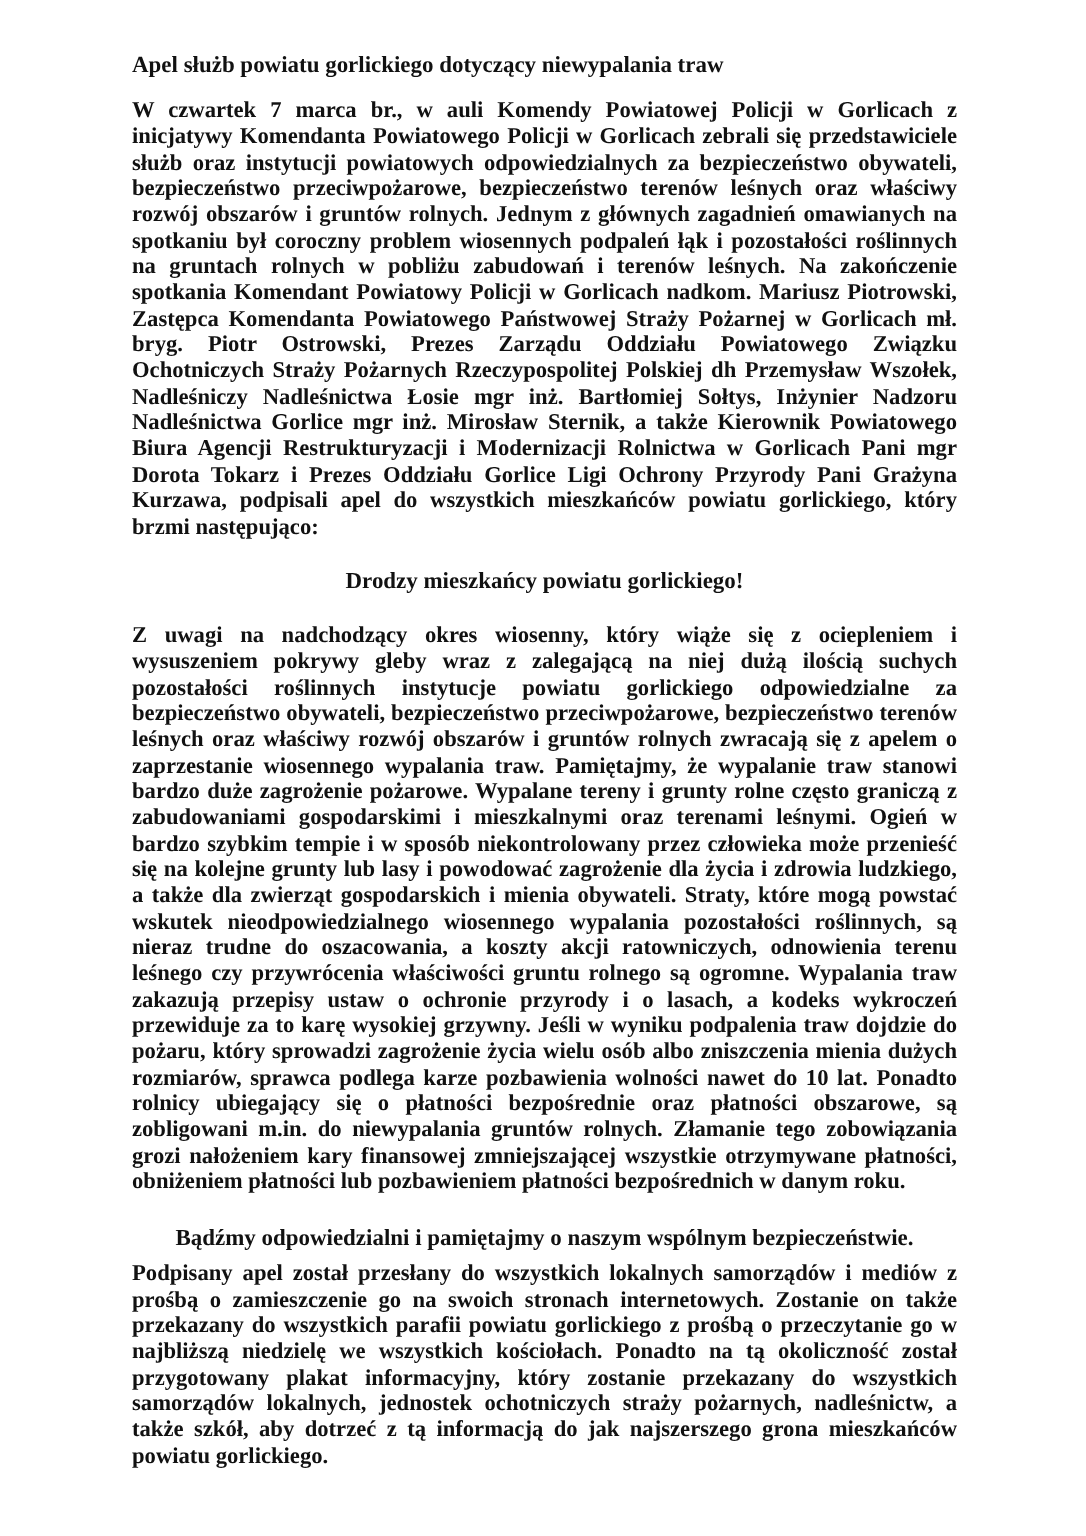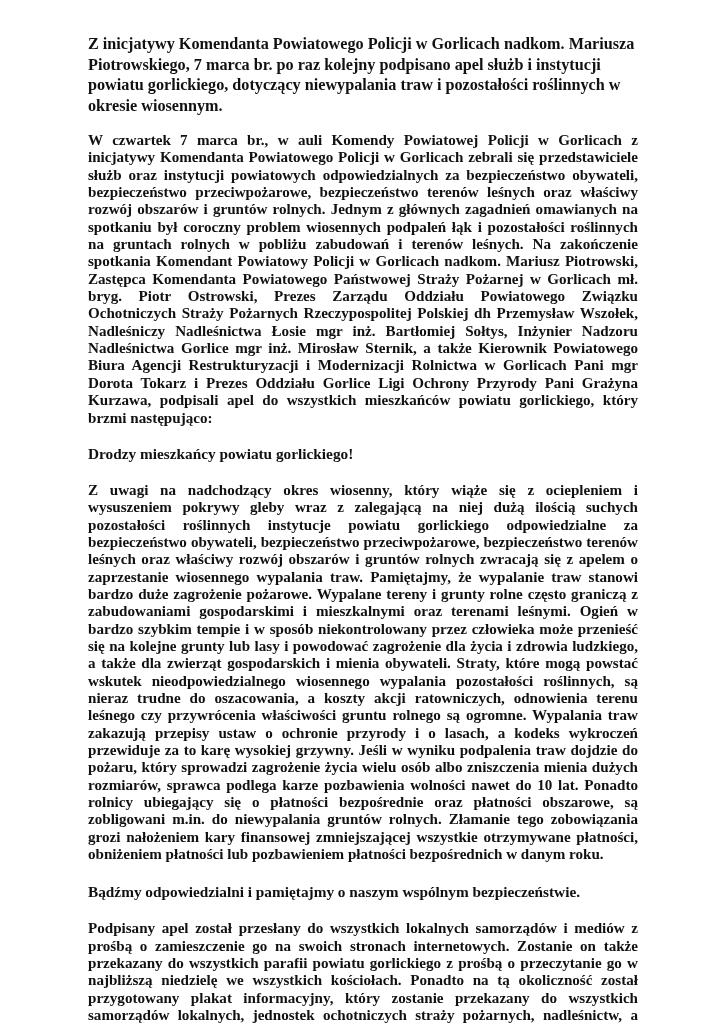--- a/index.html
+++ b/index.html
@@ -37,30 +37,30 @@
       font-size: 15.1px;
       line-height: 17.35px;
       text-align: justify;
       margin: 0;
       font-weight: bold;
     }
     .subhead {
       font-weight: bold;
       font-size: 15.3px;
       line-height: 18px;
-      text-align: left;
+      text-align: center;
       margin: 0;
     }
     .p1 { margin-top: 0; }
     .sh1 { margin-top: 18px; margin-bottom: 19px; }
-    .sh2 { margin-top: 20px; margin-bottom: 19px; }
+    .sh2 { margin-top: 20px; margin-bottom: 6px; }
   </style>
 </head>
 <body>
 
 <div class="page">
-  <p class="lead">Z inicjatywy Komendanta Powiatowego Policji w Gorlicach nadkom. Mariusza Piotrowskiego, 7 marca br. po raz kolejny podpisano apel służb i instytucji powiatu gorlickiego, dotyczący niewypalania traw i pozostałości roślinnych w okresie wiosennym.</p>
+  <h1 class="doc-title">Apel służb powiatu gorlickiego dotyczący niewypalania traw</h1>
   <p class="para p1">W czwartek 7 marca br., w auli Komendy Powiatowej Policji w Gorlicach z inicjatywy Komendanta Powiatowego Policji w Gorlicach zebrali się przedstawiciele służb oraz instytucji powiatowych odpowiedzialnych za bezpieczeństwo obywateli, bezpieczeństwo przeciwpożarowe, bezpieczeństwo terenów leśnych oraz właściwy rozwój obszarów i gruntów rolnych. Jednym z głównych zagadnień omawianych na spotkaniu był coroczny problem wiosennych podpaleń łąk i pozostałości roślinnych na gruntach rolnych w pobliżu zabudowań i terenów leśnych. Na zakończenie spotkania Komendant Powiatowy Policji w Gorlicach nadkom. Mariusz Piotrowski, Zastępca Komendanta Powiatowego Państwowej Straży Pożarnej w Gorlicach mł. bryg. Piotr Ostrowski, Prezes Zarządu Oddziału Powiatowego Związku Ochotniczych Straży Pożarnych Rzeczypospolitej Polskiej dh Przemysław Wszołek, Nadleśniczy Nadleśnictwa Łosie mgr inż. Bartłomiej Sołtys, Inżynier Nadzoru Nadleśnictwa Gorlice mgr inż. Mirosław Sternik, a także Kierownik Powiatowego Biura Agencji Restrukturyzacji i Modernizacji Rolnictwa w Gorlicach Pani mgr Dorota Tokarz i Prezes Oddziału Gorlice Ligi Ochrony Przyrody Pani Grażyna Kurzawa, podpisali apel do wszystkich mieszkańców powiatu gorlickiego, który brzmi następująco:</p>
   <h2 class="subhead sh1">Drodzy mieszkańcy powiatu gorlickiego!</h2>
   <p class="para">Z uwagi na nadchodzący okres wiosenny, który wiąże się z ociepleniem i wysuszeniem pokrywy gleby wraz z zalegającą na niej dużą ilością suchych pozostałości roślinnych instytucje powiatu gorlickiego odpowiedzialne za bezpieczeństwo obywateli, bezpieczeństwo przeciwpożarowe, bezpieczeństwo terenów leśnych oraz właściwy rozwój obszarów i gruntów rolnych zwracają się z apelem o zaprzestanie wiosennego wypalania traw. Pamiętajmy, że wypalanie traw stanowi bardzo duże zagrożenie pożarowe. Wypalane tereny i grunty rolne często graniczą z zabudowaniami gospodarskimi i mieszkalnymi oraz terenami leśnymi. Ogień w bardzo szybkim tempie i w sposób niekontrolowany przez człowieka może przenieść się na kolejne grunty lub lasy i powodować zagrożenie dla życia i zdrowia ludzkiego, a także dla zwierząt gospodarskich i mienia obywateli. Straty, które mogą powstać wskutek nieodpowiedzialnego wiosennego wypalania pozostałości roślinnych, są nieraz trudne do oszacowania, a koszty akcji ratowniczych, odnowienia terenu leśnego czy przywrócenia właściwości gruntu rolnego są ogromne. Wypalania traw zakazują przepisy ustaw o ochronie przyrody i o lasach, a kodeks wykroczeń przewiduje za to karę wysokiej grzywny. Jeśli w wyniku podpalenia traw dojdzie do pożaru, który sprowadzi zagrożenie życia wielu osób albo zniszczenia mienia dużych rozmiarów, sprawca podlega karze pozbawienia wolności nawet do 10 lat. Ponadto rolnicy ubiegający się o płatności bezpośrednie oraz płatności obszarowe, są zobligowani m.in. do niewypalania gruntów rolnych. Złamanie tego zobowiązania grozi nałożeniem kary finansowej zmniejszającej wszystkie otrzymywane płatności, obniżeniem płatności lub pozbawieniem płatności bezpośrednich w danym roku.</p>
   <h2 class="subhead sh2">Bądźmy odpowiedzialni i pamiętajmy o naszym wspólnym bezpieczeństwie.</h2>
   <p class="para">Podpisany apel został przesłany do wszystkich lokalnych samorządów i mediów z prośbą o zamieszczenie go na swoich stronach internetowych. Zostanie on także przekazany do wszystkich parafii powiatu gorlickiego z prośbą o przeczytanie go w najbliższą niedzielę we wszystkich kościołach. Ponadto na tą okoliczność został przygotowany plakat informacyjny, który zostanie przekazany do wszystkich samorządów lokalnych, jednostek ochotniczych straży pożarnych, nadleśnictw, a także szkół, aby dotrzeć z tą informacją do jak najszerszego grona mieszkańców powiatu gorlickiego.</p>
 </div>
 
 </body></html>

